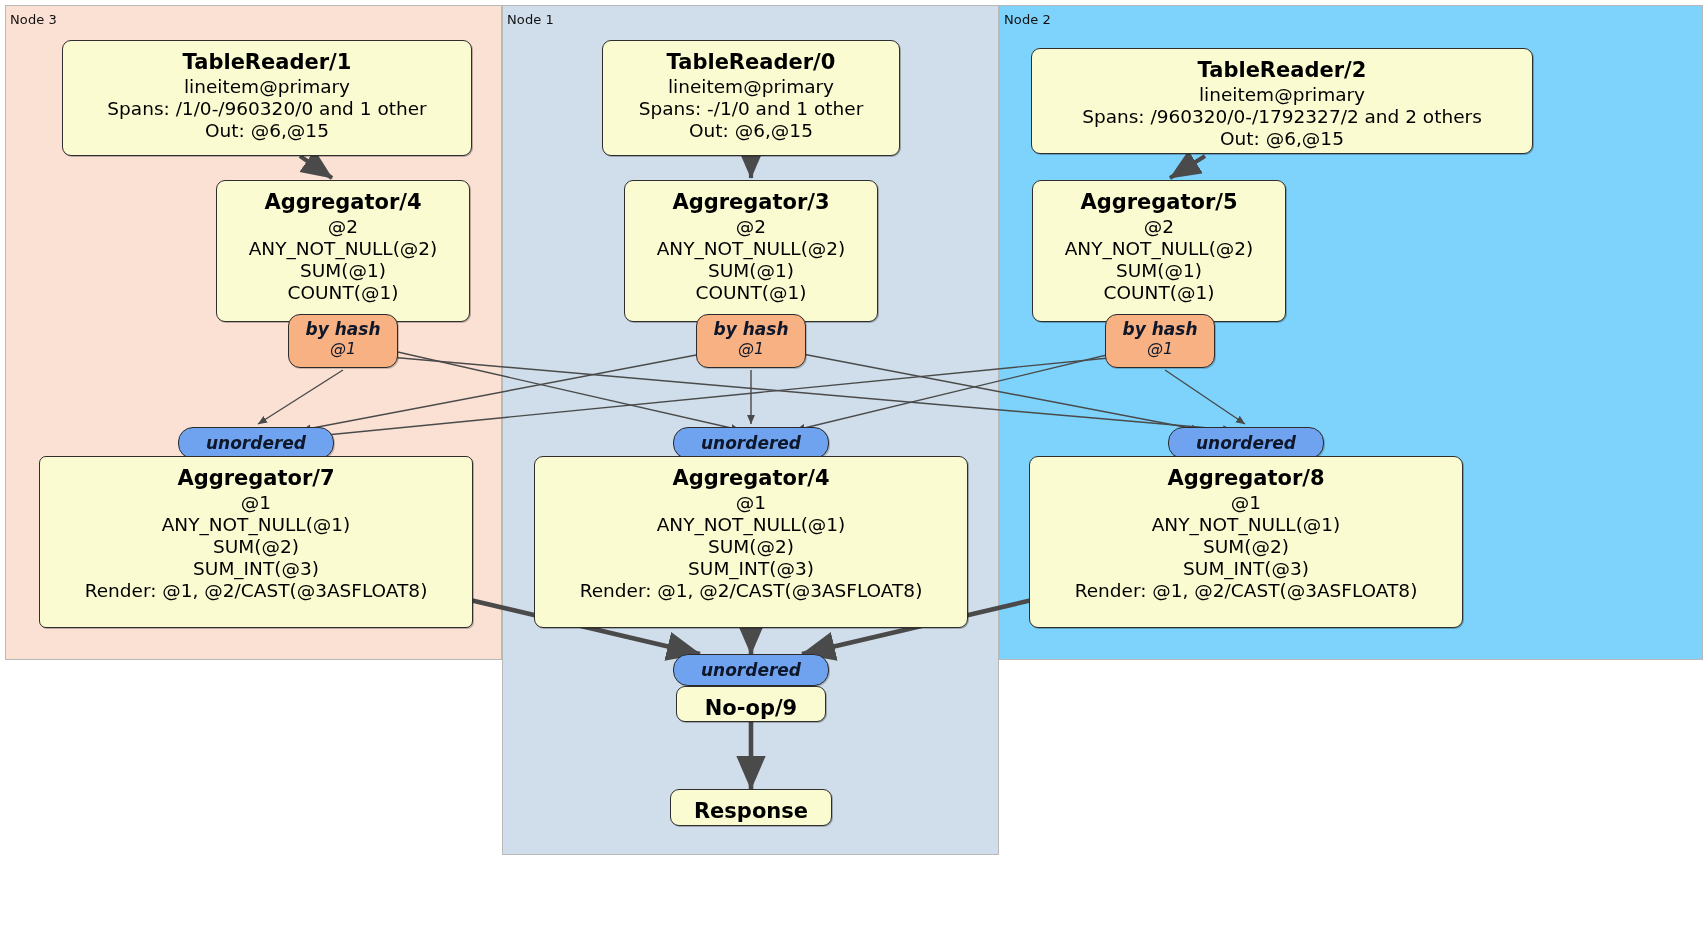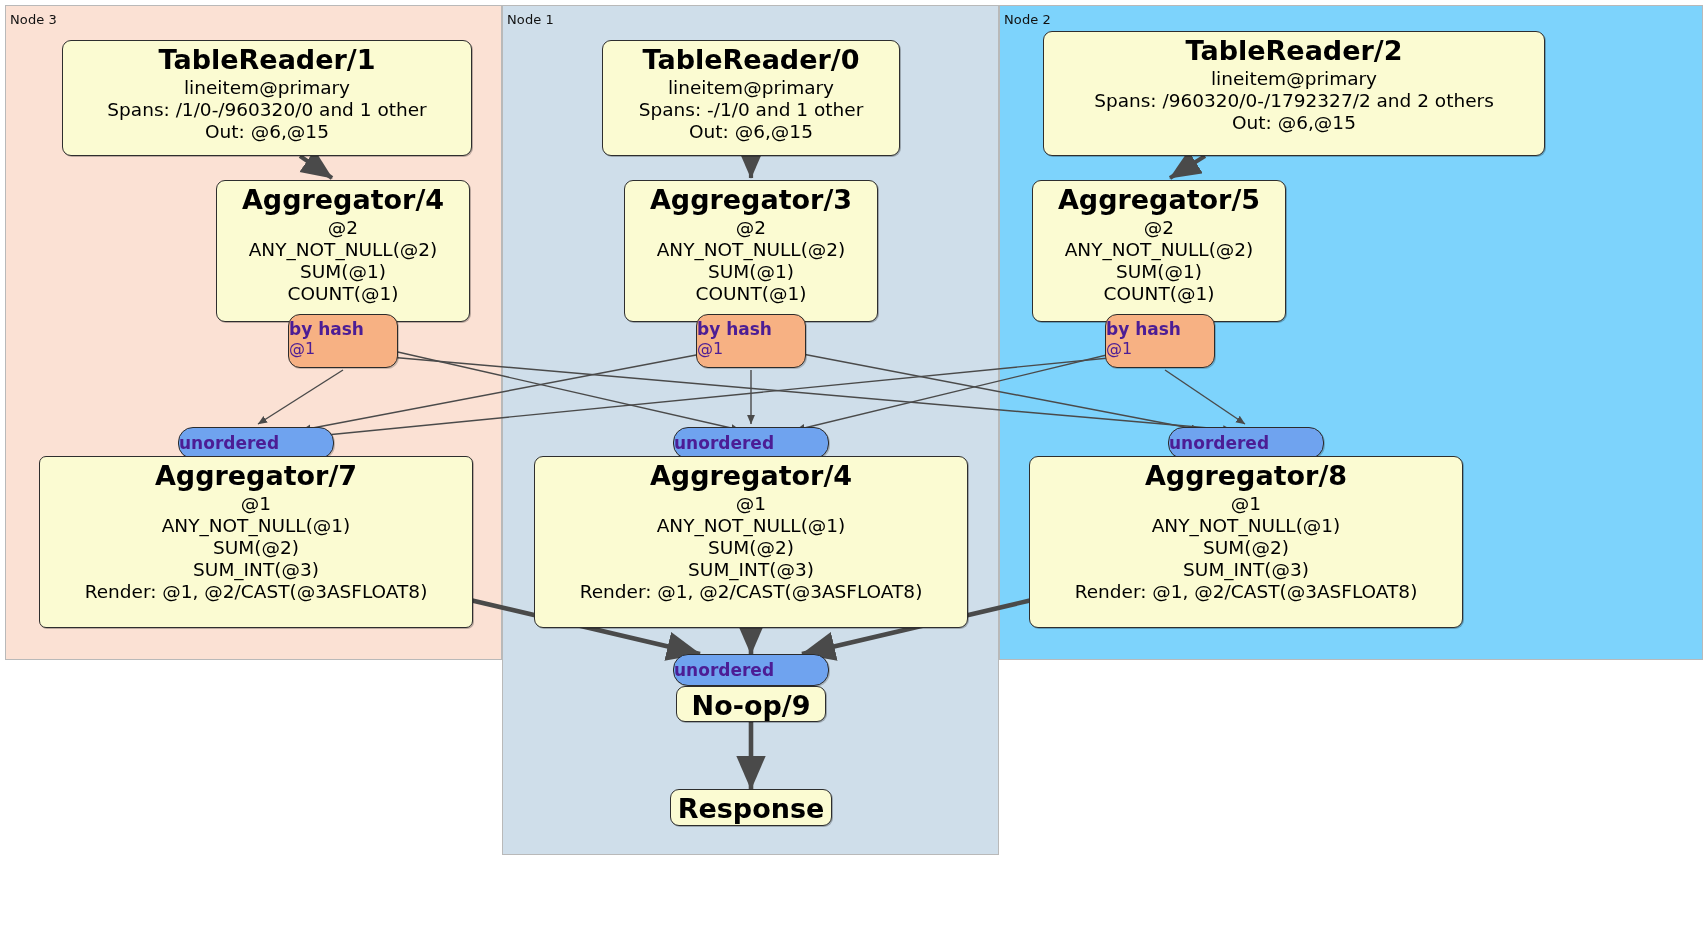--- a/index.html
+++ b/index.html
@@ -6,25 +6,25 @@
   body{font-family:"DejaVu Sans","Liberation Sans",sans-serif;}
   #canvas{position:relative;width:1708px;height:940px;background:#ffffff;overflow:hidden;}
 
   .panel{position:absolute;box-sizing:border-box;border:1px solid #b9b9b9;}
   .panel-label{position:absolute;left:4px;top:6px;font-size:13px;color:#111;letter-spacing:.1px;}
 
   svg.edges{position:absolute;left:0;top:0;width:1708px;height:940px;overflow:visible;}
 
   .box{position:absolute;box-sizing:border-box;background:#fbfbd2;border:1.6px solid #2e2e2e;
        border-radius:9px;text-align:center;color:#000;box-shadow:1px 1px 0 rgba(0,0,0,.25);}
-  .box .title{font-weight:bold;font-size:27px;line-height:1.22;padding-top:3px;}
+  .box .title{font-weight:bold;font-size:21px;line-height:1.22;padding-top:9px;}
   .box .line{font-size:18.5px;line-height:1.19;white-space:nowrap;}
 
   .pill{position:absolute;box-sizing:border-box;border:1.4px solid #2b2b2b;border-radius:14px;
-        color:#4c1d95;box-shadow:1px 1px 0 rgba(0,0,0,.2);}
+        text-align:center;color:#0f172a;box-shadow:1px 1px 0 rgba(0,0,0,.2);font-style:italic;}
   .pill .pl{font-weight:bold;font-size:17px;line-height:1.15;}
   .pill .ps{font-size:16px;line-height:1.1;}
   .pill.hash{background:#f7b183;border-radius:12px;}
   .pill.unordered{background:#6fa3ef;border-radius:15px;}
 </style>
 </head>
 <body>
 
 <div id="canvas">
 
@@ -82,21 +82,21 @@
     <div class="line">Out: @6,@15</div>
   </div>
 
   <div class="box" style="left:602px;top:40px;width:298px;height:116px;">
     <div class="title">TableReader/0</div>
     <div class="line">lineitem@primary</div>
     <div class="line">Spans: -/1/0 and 1 other</div>
     <div class="line">Out: @6,@15</div>
   </div>
 
-  <div class="box" style="left:1031px;top:31px;width:502px;height:125px;margin-left:12px;">
+  <div class="box" style="left:1031px;top:48px;width:502px;height:106px;">
     <div class="title">TableReader/2</div>
     <div class="line">lineitem@primary</div>
     <div class="line">Spans: /960320/0-/1792327/2 and 2 others</div>
     <div class="line">Out: @6,@15</div>
   </div>
 
   <div class="box" style="left:216px;top:180px;width:254px;height:142px;">
     <div class="title">Aggregator/4</div>
     <div class="line">@2</div>
     <div class="line">ANY_NOT_NULL(@2)</div>

